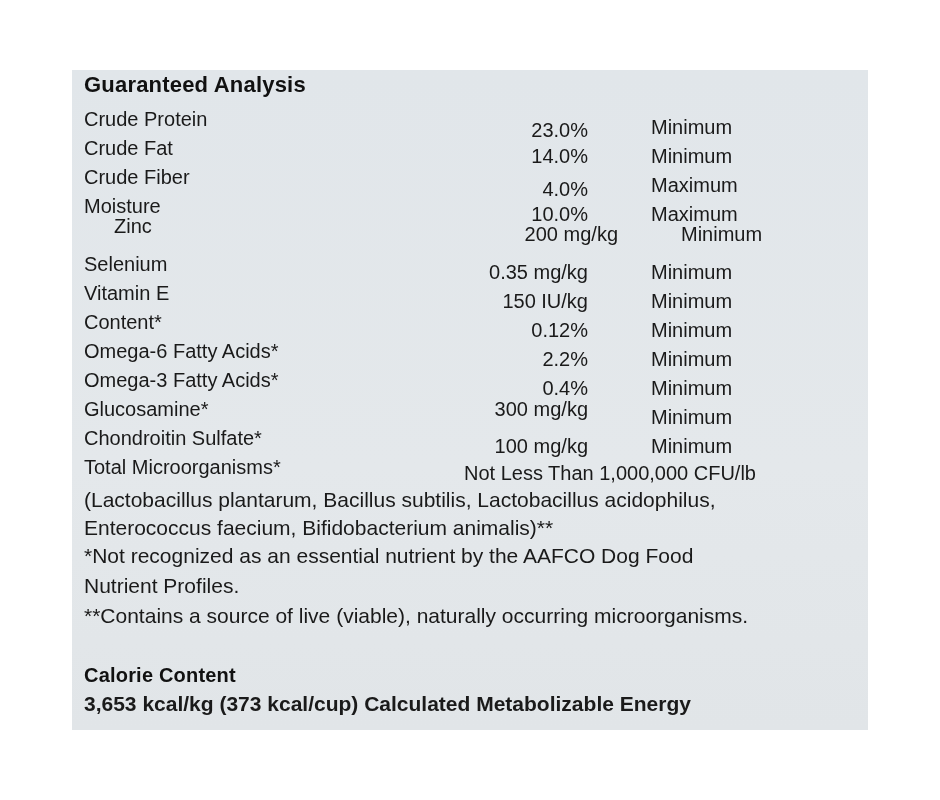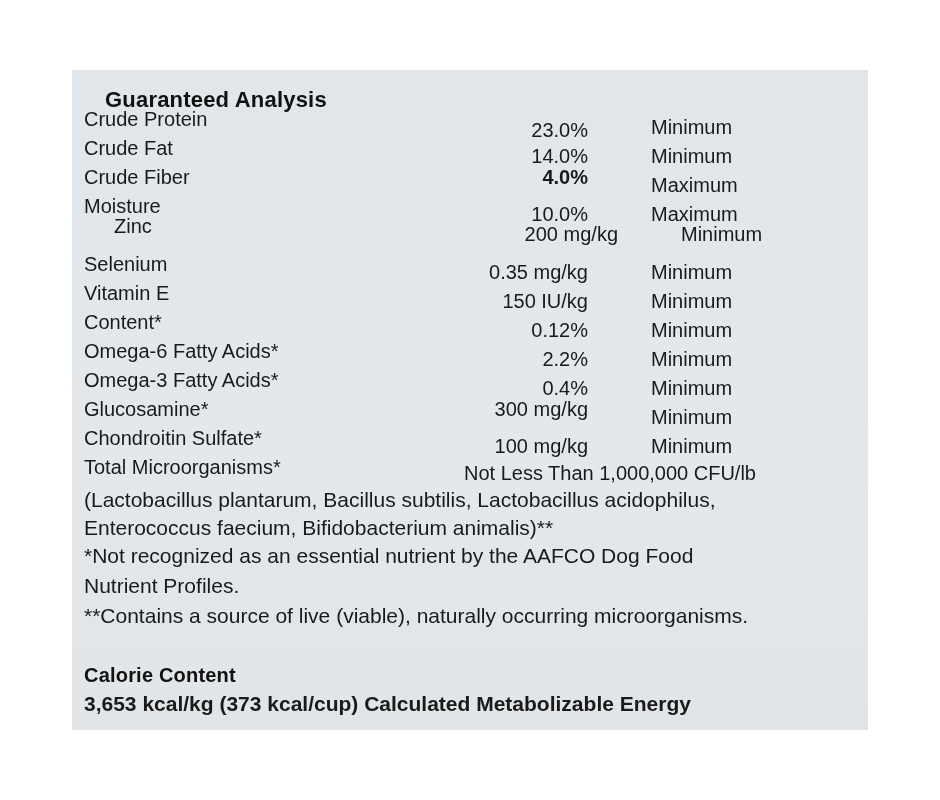--- a/index.html
+++ b/index.html
@@ -19,35 +19,35 @@
   .row .label { position: absolute; left: 84px; white-space: nowrap; }
   .row .amount { position: absolute; right: 300px; text-align: right; white-space: nowrap; }
   .row .qual { position: absolute; left: 651px; white-space: nowrap; }
   .line { position: absolute; left: 84px; font-size: 21px; white-space: nowrap; }
 </style>
 </head>
 <body>
 
 <div class="panel"></div>
 
-<div class="heading" style="top:87px;margin-left:21px;">Guaranteed Analysis</div>
+<div class="heading" style="top:72px;">Guaranteed Analysis</div>
 
 <div class="row" style="top:108px;">
   <span class="label">Crude Protein</span>
   <span class="amount" style="top:11px;margin-left:20px;">23.0%</span>
   <span class="qual" style="top:8px;">Minimum</span>
 </div>
 <div class="row" style="top:137px;">
   <span class="label">Crude Fat</span>
   <span class="amount" style="top:8px;">14.0%</span>
   <span class="qual" style="top:8px;">Minimum</span>
 </div>
 <div class="row" style="top:166px;">
   <span class="label">Crude Fiber</span>
-  <span class="amount" style="top:0;font-weight:bold;">4.0%</span>
+  <span class="amount" style="top:12px;">4.0%</span>
   <span class="qual" style="top:8px;">Maximum</span>
 </div>
 <div class="row" style="top:195px;">
   <span class="label">Moisture</span>
   <span class="amount" style="top:8px;">10.0%</span>
   <span class="qual" style="top:8px;">Maximum</span>
 </div>
 <div class="row" style="top:215px;margin-left:30px;">
   <span class="label">Zinc</span>
   <span class="amount" style="top:8px;">200 mg/kg</span>

